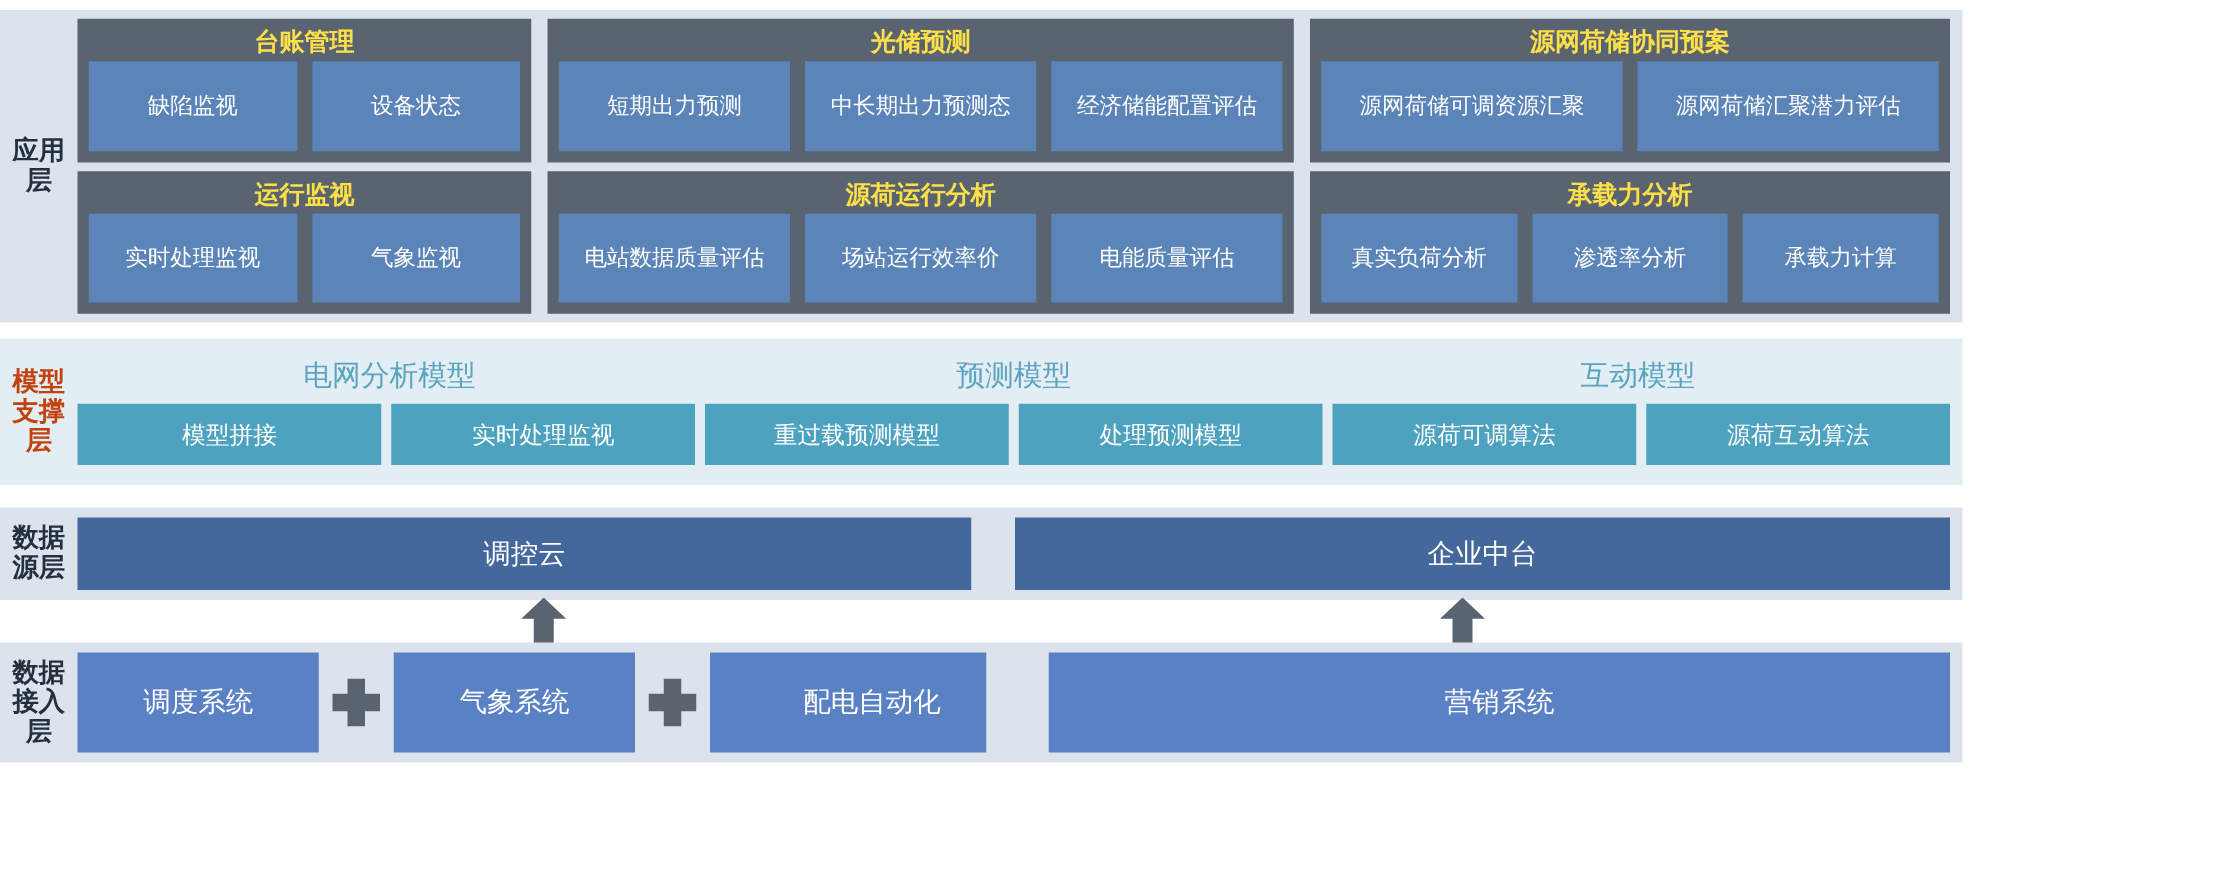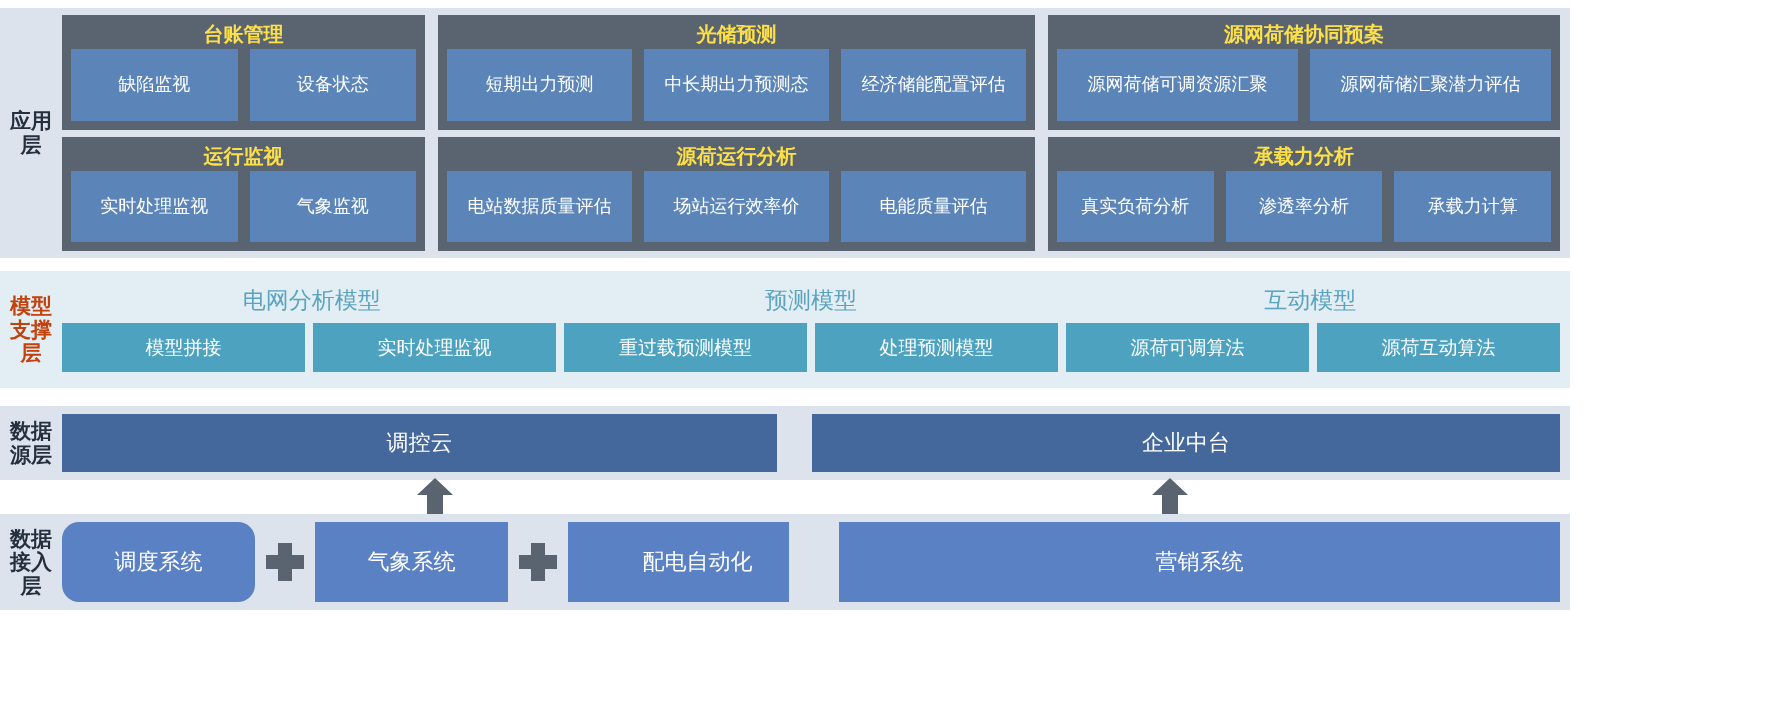--- a/index.html
+++ b/index.html
@@ -65,21 +65,21 @@
   .src-box.a{flex:0 0 715px;}
   .src-box.b{flex:1 1 auto;}
 
   
   #acc-band{left:0;top:514px;width:1570px;height:96px;}
   .acc-body{flex:1 1 auto;display:flex;align-items:center;padding:8px 10px 8px 0;box-sizing:border-box;gap:0;}
   .acc-box{
     background:#5a81c4;color:#ffffff;font-size:22px;height:100%;
     display:flex;align-items:center;justify-content:center;text-align:center;
   }
-  .acc-box.w1{flex:0 0 193px;border-radius:17px;}
+  .acc-box.w1{flex:0 0 193px;}
   .acc-box.w2{flex:0 0 193px;}
   .acc-box.w3{flex:0 0 183px;padding-left:38px;}
   .acc-box.w4{flex:1 1 auto;margin-left:50px;}
   .plus{
     flex:0 0 60px;height:100%;display:flex;align-items:center;justify-content:center;
   }
   .plus-glyph{position:relative;width:38px;height:38px;}
   .plus-glyph::before,.plus-glyph::after{
     content:"";position:absolute;background:#5a6370;
   }

